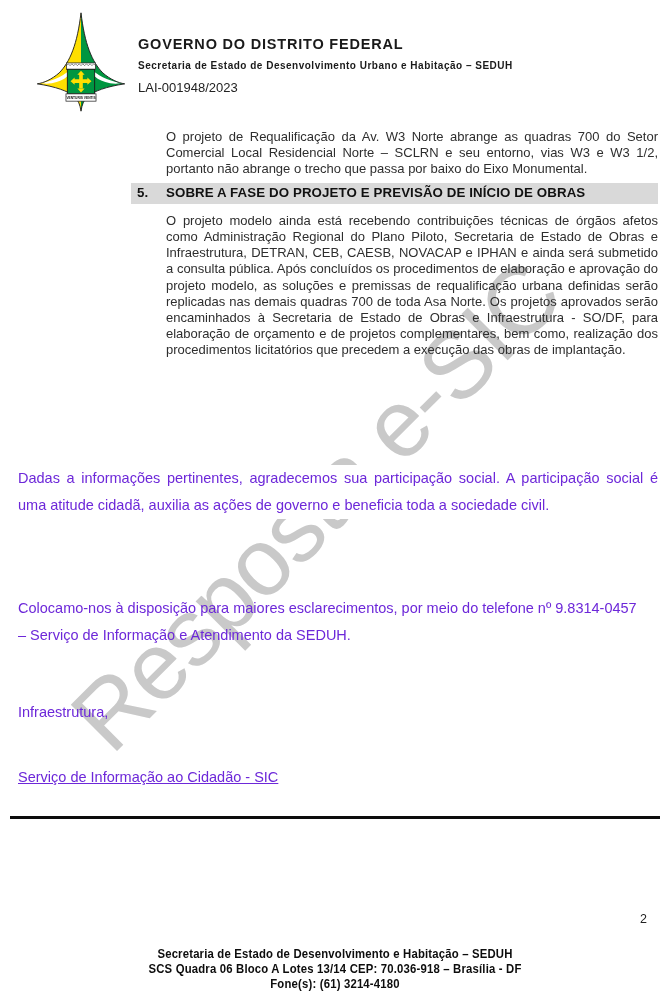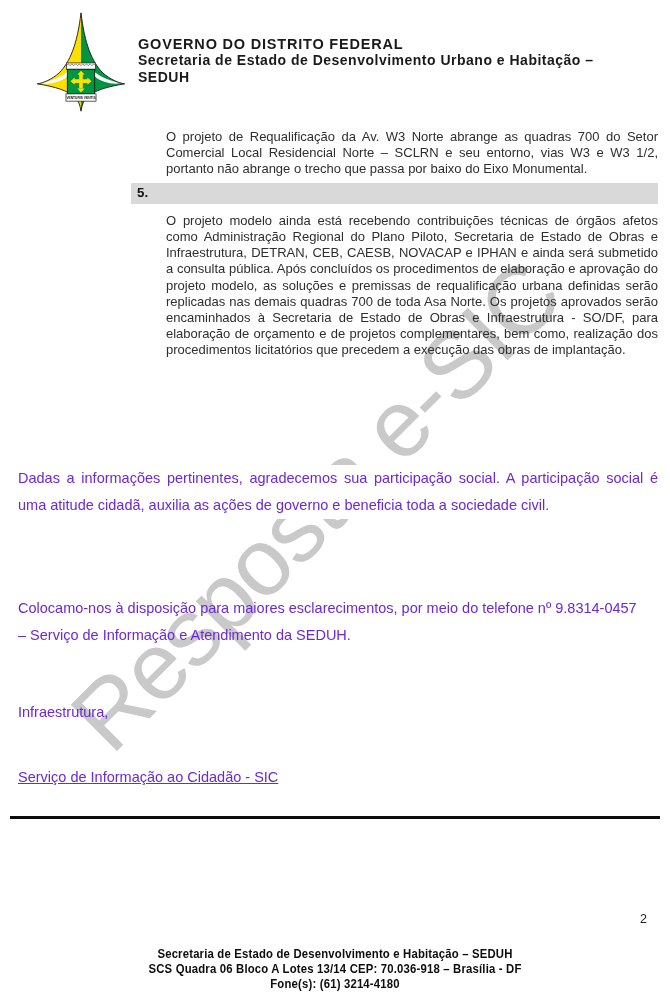--- a/index.html
+++ b/index.html
@@ -10,22 +10,22 @@
   
   .watermark {
     position:absolute; left:55px; top:700px;
     transform:rotate(-45deg); transform-origin:0 0;
     font-size:95px; line-height:95px; letter-spacing:-2px;
     color:#c9c9c9; white-space:nowrap; z-index:0;
   }
   
   .logo { position:absolute; left:33px; top:11px; width:96px; height:102px; z-index:2; }
   .header-text { position:absolute; left:138px; top:36px; z-index:2; }
-  .org-name { font-size:14.5px; font-weight:bold; letter-spacing:0.8px; color:#1a1a1a; }
-  .dept-name { font-size:14px; font-weight:bold; letter-spacing:0.5px; color:#1a1a1a; width:480px; line-height:16.5px; margin-bottom:5px; }
+  .org-name { font-size:14.5px; font-weight:bold; letter-spacing:0.8px; color:#1a1a1a; margin-bottom:6px; }
+  .dept-name { font-size:10px; font-weight:bold; letter-spacing:0.5px; color:#1a1a1a; width:480px; line-height:16.5px; margin-bottom:5px; }
   .protocol { font-size:13px; color:#222; }
   
   .doc-body { position:absolute; left:131px; top:129px; width:527px; z-index:1; font-size:13px; line-height:16.2px; color:#2e2e2e; }
   .p-ind { margin:16px 0 0 35px; width:492px; }
   .jp { text-align:justify; }
   .section-heading {
     margin-top:5px; background:#d9d9d9; display:flex; align-items:baseline;
     font-weight:bold; font-size:13.3px; color:#111; padding:2px 4px 3px 6px;
   }
   .sec-num { width:29px; flex:0 0 29px; }
@@ -65,26 +65,28 @@
     <rect x="35" y="64" width="30" height="27" fill="#009640" stroke="#1a1a1a" stroke-width="1"></rect>
     <path d="M48,69 h4 v6 h6 v4 h-6 v6 h-4 v-6 h-6 v-4 h6 Z" fill="#ffdf00"></path>
     <path d="M50,65.5 l-4,4.5 h8 Z M50,89.5 l-4,-4.5 h8 Z M38.5,77 l4.5,-4 v8 Z M61.5,77 l-4.5,-4 v8 Z" fill="#ffdf00"></path>
     <rect x="33.5" y="91" width="33" height="8" fill="#ffffff" stroke="#222222" stroke-width="0.8"></rect>
     <text x="50" y="96.8" font-size="3.6" font-weight="bold" text-anchor="middle" fill="#111111">VENTURIS VENTIS</text>
   </svg>
 
   <div class="header-text">
     <div class="org-name">GOVERNO DO DISTRITO FEDERAL</div>
     <div class="dept-name">Secretaria de Estado de Desenvolvimento Urbano e Habitação – SEDUH</div>
+    <div class="protocol">LAI-001948/2023</div>
   </div>
 
   <div class="doc-body">
     <p class="p-ind jp" style="margin-top:0">O projeto de Requalificação da Av. W3 Norte abrange as quadras 700 do Setor Comercial Local Residencial Norte – SCLRN e seu entorno, vias W3 e W3 1/2, portanto não abrange o trecho que passa por baixo do Eixo Monumental.</p>
     <div class="section-heading">
       <span class="sec-num">5.</span>
+      <span class="sec-title">SOBRE A FASE DO PROJETO E PREVISÃO DE INÍCIO DE OBRAS</span>
     </div>
     <p class="p-ind jp p2">O projeto modelo ainda está recebendo contribuições técnicas de órgãos afetos como Administração Regional do Plano Piloto, Secretaria de Estado de Obras e Infraestrutura, DETRAN, CEB, CAESB, NOVACAP e IPHAN e ainda será submetido a consulta pública. Após concluídos os procedimentos de elaboração e aprovação do projeto modelo, as soluções e premissas de requalificação urbana definidas serão replicadas nas demais quadras 700 de toda Asa Norte. Os projetos aprovados serão encaminhados à Secretaria de Estado de Obras e Infraestrutura - SO/DF, para elaboração de orçamento e de projetos complementares, bem como, realização dos procedimentos licitatórios que precedem a execução das obras de implantação.</p>
   </div>
 
   <p class="mid dadas jp">Dadas a informações pertinentes, agradecemos sua participação social. A participação social é uma atitude cidadã, auxilia as ações de governo e beneficia toda a sociedade civil.</p>
   <p class="mid colocamo">Colocamo-nos à disposição para maiores esclarecimentos, por meio do telefone nº 9.8314-0457 – Serviço de Informação e Atendimento da SEDUH.</p>
   <p class="mid atenc">Infraestrutura,</p>
   <p class="mid sig1">Serviço de Informação ao Cidadão - SIC</p>
 
   <div class="rule"></div>

